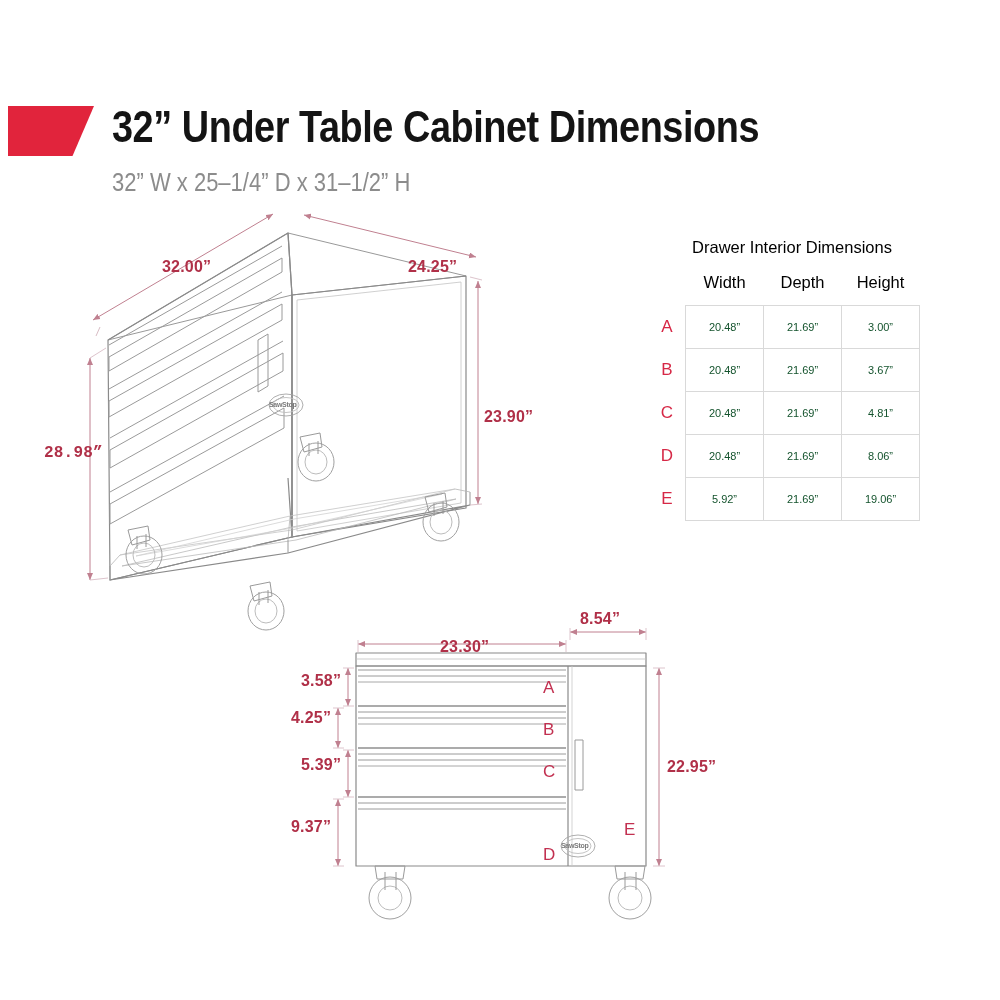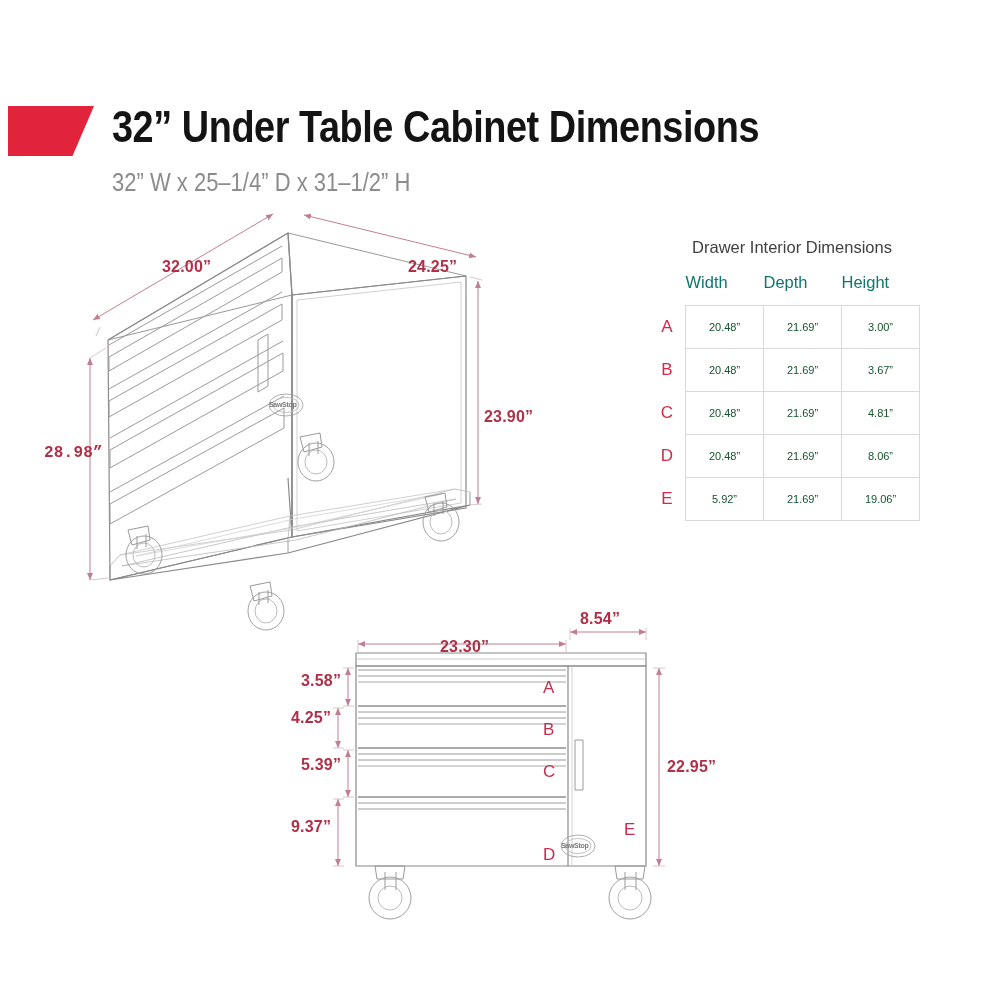--- a/index.html
+++ b/index.html
@@ -25,27 +25,27 @@
   .subtitle{
     position:absolute;left:112px;top:166px;
     font-size:25px;line-height:32px;font-weight:400;color:#8c8c8c;
     white-space:nowrap;
     transform:scaleX(0.88);transform-origin:left center;
   }
 
   
   .table-wrap{position:absolute;left:640px;top:238px;width:290px;}
   .table-title{
-    font-size:16.5px;color:#404040;font-weight:400;
+    font-size:16.5px;color:#000000;font-weight:400;
     text-align:center;white-space:nowrap;margin-left:14px;
   }
   table.dims{border-collapse:collapse;margin-top:16px;margin-left:14px;}
   table.dims th.colh{
-    font-size:16.5px;color:#0f766e;font-weight:400;
-    padding:0 0 13px 0;text-align:left;width:75px;border:none;
+    font-size:16.5px;color:#000000;font-weight:400;
+    padding:0 0 13px 0;text-align:center;width:75px;border:none;
   }
   table.dims th.corner{border:none;width:24px;}
   table.dims td.rowl{
     font-size:17px;color:#D62846;font-weight:400;
     text-align:center;border:none;width:24px;padding-right:6px;
   }
   table.dims td.cell{
     font-size:11px;color:#14532d;font-weight:400;
     text-align:center;border:1px solid #d9d9d9;
     height:40px;width:75px;

